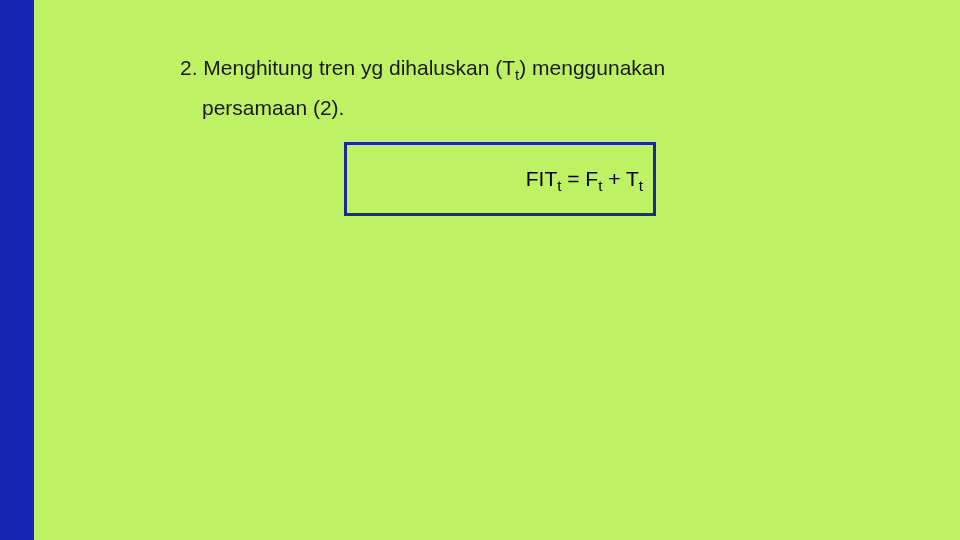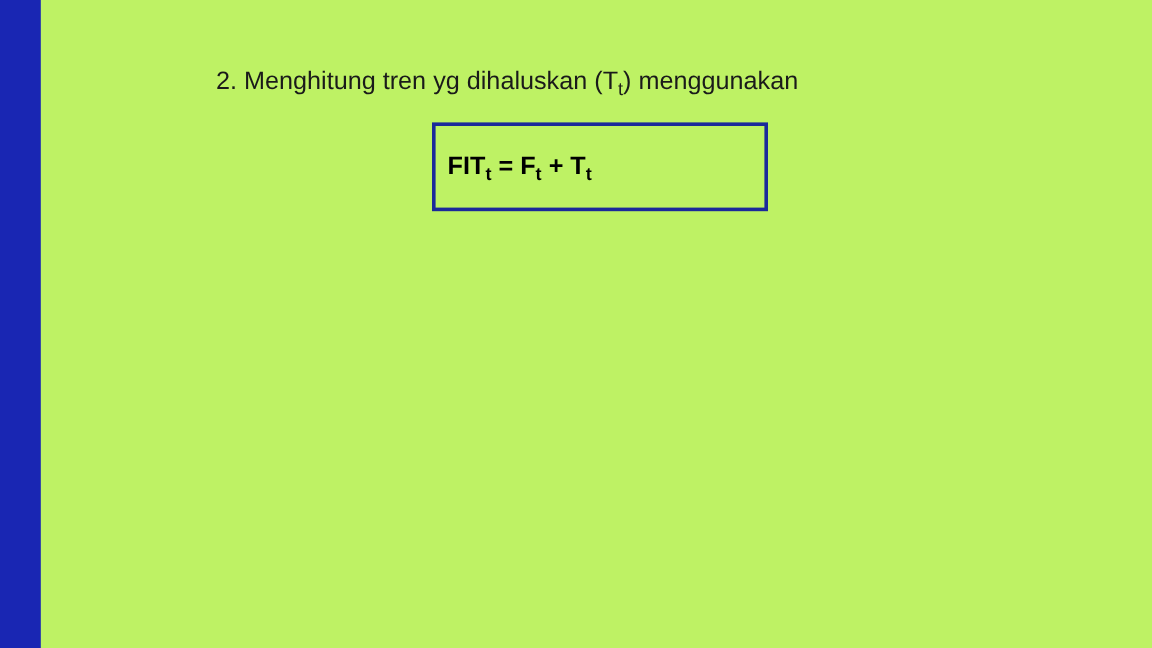--- a/index.html
+++ b/index.html
@@ -31,38 +31,39 @@
     margin-bottom: 6px;
   }
   .indent {
     padding-left: 22px;
     display: block;
   }
   .sub { font-size: 0.72em; vertical-align: sub; line-height: 0; }
   .formula-box {
     margin: 14px auto 0 auto;
     border: 3px solid #1b2a9a;
-    width: 280px;
+    width: 312px;
     padding: 14px 10px;
-    text-align: left;
-    font-weight: bold;
+    text-align: right;
+    font-weight: normal;
     font-size: 21px;
     color: #000;
   }
 </style>
 </head>
 <body>
 
 <div class="slide">
   <div class="left-bar"></div>
 
   <div class="content">
 
     <div class="para">
       <span>2. Menghitung tren yg dihaluskan (T</span><span class="sub">t</span><span>) menggunakan</span>
+      <span class="indent">persamaan (2).</span>
     </div>
 
 
     <div class="formula-box">
       <span>FIT</span><span class="sub">t</span><span> = F</span><span class="sub">t</span><span> + T</span><span class="sub">t</span>
     </div>
 
   </div>
 </div>
 

